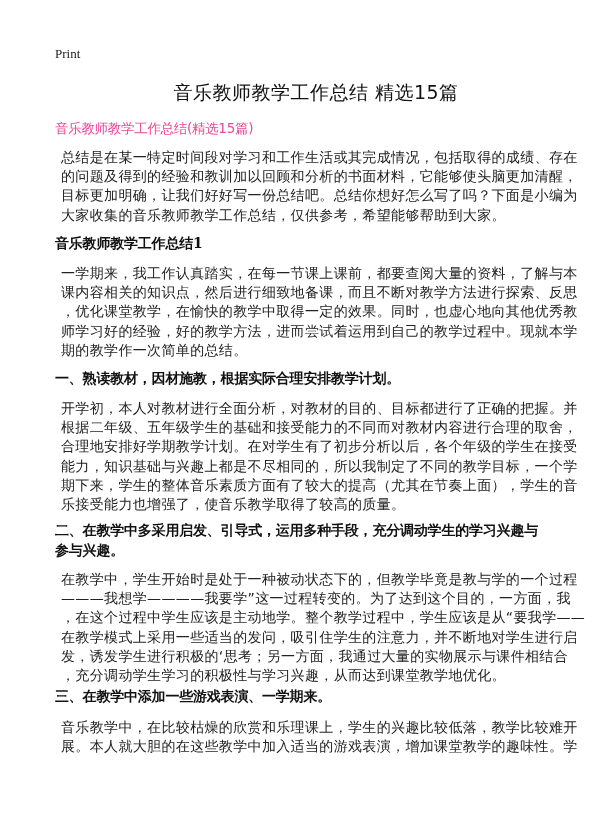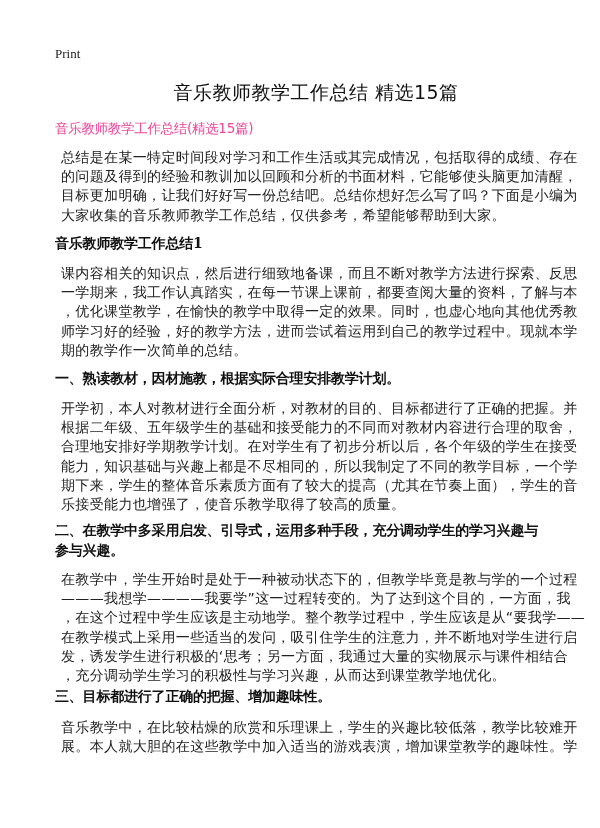--- a/index.html
+++ b/index.html
@@ -27,22 +27,22 @@
   <span>总结是在某一特定时间段对学习和工作生活或其完成情况，包括取得的成绩、存在</span>
   <span>的问题及得到的经验和教训加以回顾和分析的书面材料，它能够使头脑更加清醒，</span>
   <span>目标更加明确，让我们好好写一份总结吧。总结你想好怎么写了吗？下面是小编为</span>
   <span>大家收集的音乐教师教学工作总结，仅供参考，希望能够帮助到大家。</span>
 </div>
 
 <div class="block heading" style="top:234px">
   <span>音乐教师教学工作总结1</span>
 </div>
 <div class="block para" style="top:264px">
+  <span>一学期来，我工作认真踏实，在每一节课上课前，都要查阅大量的资料，了解与本</span>
   <span>课内容相关的知识点，然后进行细致地备课，而且不断对教学方法进行探索、反思</span>
-  <span>一学期来，我工作认真踏实，在每一节课上课前，都要查阅大量的资料，了解与本</span>
   <span>，优化课堂教学，在愉快的教学中取得一定的效果。同时，也虚心地向其他优秀教</span>
   <span>师学习好的经验，好的教学方法，进而尝试着运用到自己的教学过程中。现就本学</span>
   <span>期的教学作一次简单的总结。</span>
 </div>
 
 <div class="block heading" style="top:369px">
   <span>一、熟读教材，因材施教，根据实际合理安排教学计划。</span>
 </div>
 <div class="block para" style="top:399px">
   <span>开学初，本人对教材进行全面分析，对教材的目的、目标都进行了正确的把握。并</span>
@@ -60,18 +60,18 @@
 <div class="block para" style="top:570px">
   <span>在教学中，学生开始时是处于一种被动状态下的，但教学毕竟是教与学的一个过程</span>
   <span>———我想学————我要学”这一过程转变的。为了达到这个目的，一方面，我</span>
   <span>，在这个过程中学生应该是主动地学。整个教学过程中，学生应该是从“要我学——</span>
   <span>在教学模式上采用一些适当的发问，吸引住学生的注意力，并不断地对学生进行启</span>
   <span>发，诱发学生进行积极的‘思考；另一方面，我通过大量的实物展示与课件相结合</span>
   <span>，充分调动学生学习的积极性与学习兴趣，从而达到课堂教学地优化。</span>
 </div>
 
 <div class="block heading" style="top:687px">
-  <span>三、目标都进行了正确的把握、增加趣味性。</span>
+  <span>三、在教学中添加一些游戏表演、一学期来。</span>
 </div>
 <div class="block para" style="top:718px">
   <span>音乐教学中，在比较枯燥的欣赏和乐理课上，学生的兴趣比较低落，教学比较难开</span>
   <span>展。本人就大胆的在这些教学中加入适当的游戏表演，增加课堂教学的趣味性。学</span>
 </div>
 
 </body></html>

